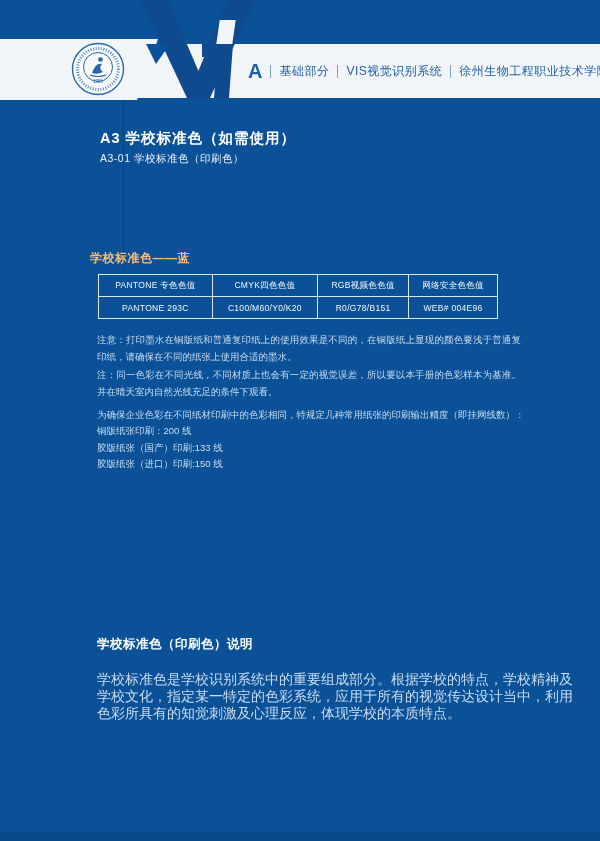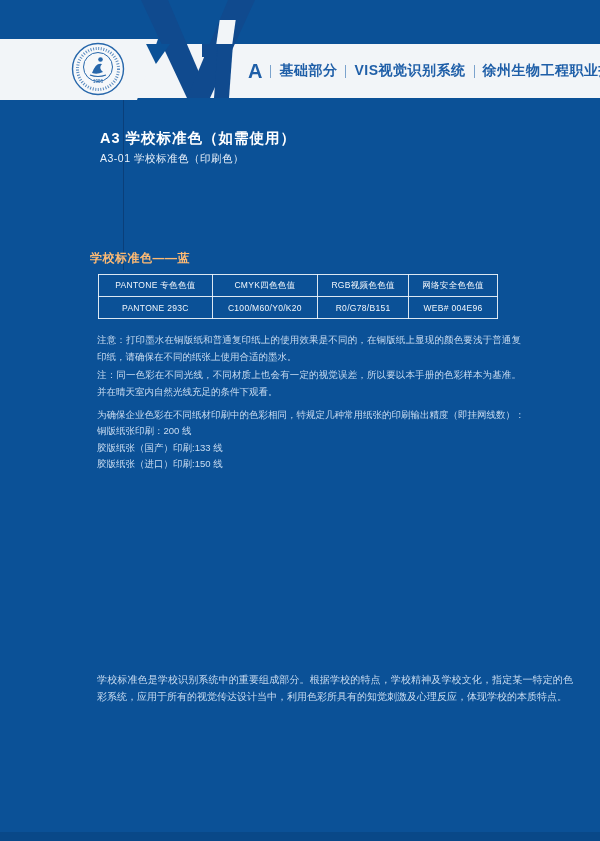--- a/index.html
+++ b/index.html
@@ -13,21 +13,21 @@
   .blue-wedge{position:absolute;left:144px;top:44px;width:26px;height:20px;background:#0b5197;
               clip-path:polygon(8% 0,100% 0,46% 100%);}
   .vi-mark{position:absolute;left:135px;top:0;width:130px;height:98px;}
   .i-top{position:absolute;left:218px;top:20px;width:16px;height:24px;background:#f2f5f8;
          transform:skewX(-8deg);}
   .sr-only{position:absolute;width:1px;height:1px;overflow:hidden;clip:rect(0 0 0 0);white-space:nowrap;}
 
   .band-text{position:absolute;left:248px;top:44px;height:54px;width:330px;
              display:flex;align-items:center;gap:8px;color:#1f5fa8;}
   .band-text .letter{font-size:20px;font-weight:bold;line-height:1;}
-  .band-text .nav{font-size:14px;font-weight:700;white-space:nowrap;letter-spacing:.5px;}
+  .band-text .nav{font-size:12px;font-weight:400;white-space:nowrap;letter-spacing:.5px;}
   .vsep{width:1px;height:13px;background:#7ba3cd;flex:0 0 auto;}
 
   .logo-seal{position:absolute;left:70px;top:42px;}
 
   .vline{position:absolute;left:123px;top:100px;width:1px;height:170px;background:rgba(9,42,86,.45);}
 
   
   .title-block{position:absolute;left:100px;top:129px;color:#ffffff;}
   .title-block .t1{font-size:14.5px;font-weight:bold;letter-spacing:1px;}
   .title-block .t2{font-size:10.5px;margin-top:4px;letter-spacing:.5px;color:#eaf2fb;}
@@ -43,21 +43,21 @@
          line-height:17px;text-align:justify;}
   .notes p{margin:0 0 1px 0;}
 
   .spec{position:absolute;left:97px;top:407px;width:430px;color:#c9dcf1;font-size:9.5px;
         line-height:16.3px;}
   .rgb-note{position:absolute;left:97px;top:503px;width:440px;color:#c9dcf1;font-size:9.5px;}
 
   
   .sec2-heading{position:absolute;left:97px;top:636px;font-size:12.5px;font-weight:bold;
                 color:#ffffff;letter-spacing:.5px;}
-  .sec2-para{position:absolute;left:97px;top:671px;width:476px;color:#c9dcf1;font-size:10px;
+  .sec2-para{position:absolute;left:97px;top:671px;width:476px;color:#c9dcf1;font-size:14px;
              line-height:17px;text-align:justify;}
 
   .bottom-shade{position:absolute;left:0;bottom:0;width:600px;height:9px;background:rgba(0,18,48,.14);}
 </style>
 </head>
 <body>
 
 <div id="page">
 
   <div class="band"></div>
@@ -129,16 +129,17 @@
   </div>
 
   <div class="spec">
     <div>为确保企业色彩在不同纸材印刷中的色彩相同，特规定几种常用纸张的印刷输出精度（即挂网线数）：</div>
     <div>铜版纸张印刷：200 线</div>
     <div>胶版纸张（国产）印刷:133 线</div>
     <div>胶版纸张（进口）印刷:150 线</div>
   </div>
 
 
+  <div class="sec2-heading">学校标准色（印刷色）说明</div>
   <div class="sec2-para">学校标准色是学校识别系统中的重要组成部分。根据学校的特点，学校精神及学校文化，指定某一特定的色彩系统，应用于所有的视觉传达设计当中，利用色彩所具有的知觉刺激及心理反应，体现学校的本质特点。</div>
 
   <div class="bottom-shade"></div>
 </div>
 
 </body></html>

